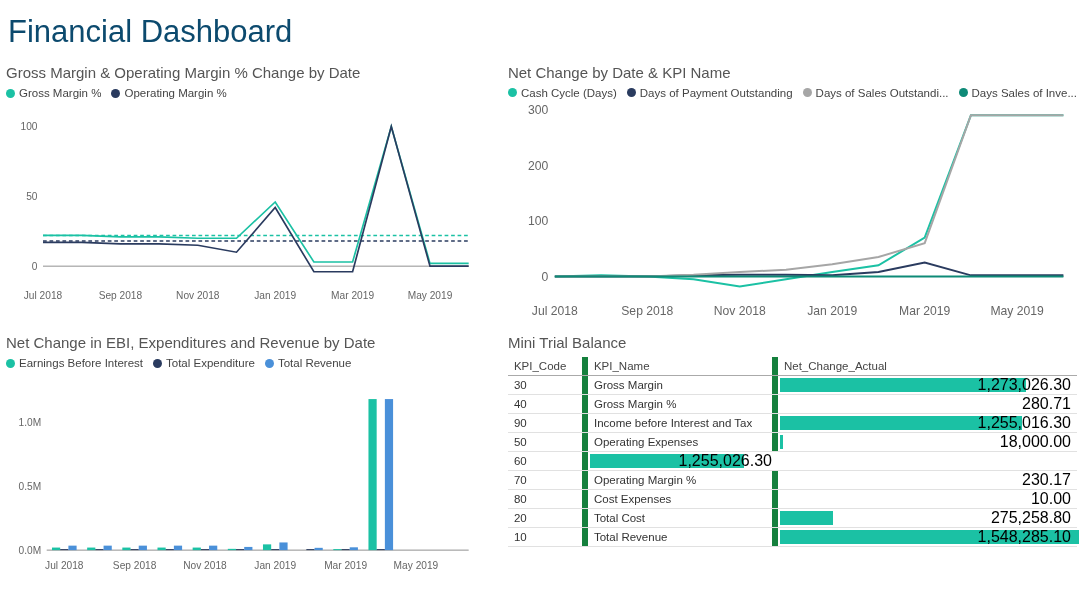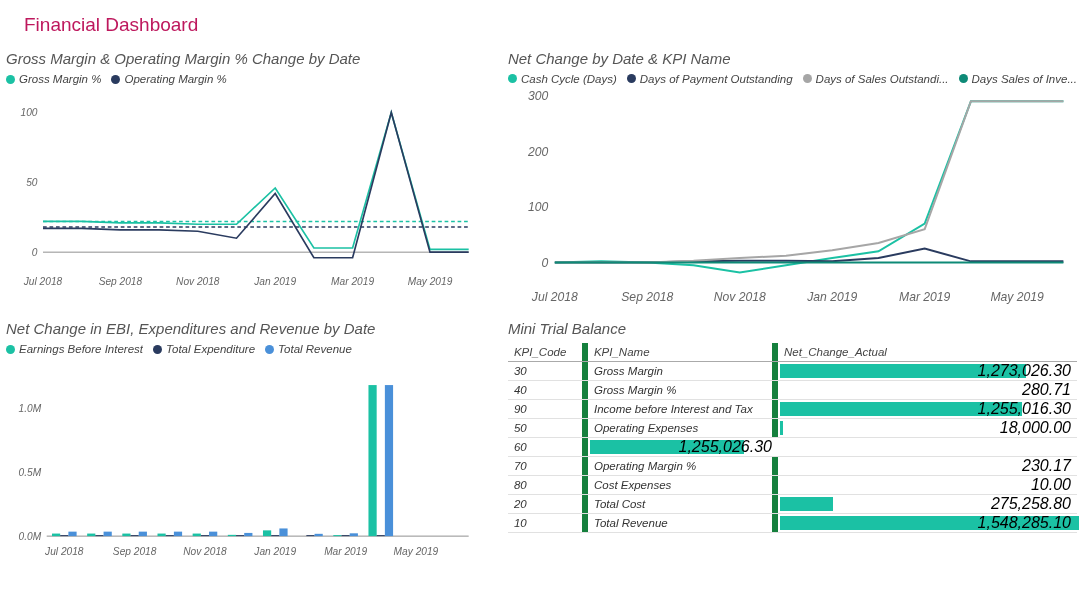--- a/index.html
+++ b/index.html
@@ -6,31 +6,30 @@
   body {
     font-family: "Segoe UI", Tahoma, Geneva, sans-serif;
     background: #ffffff;
     color: #333;
     width: 1083px;
     height: 609px;
     overflow: hidden;
     padding: 8px 6px;
   }
   .page-title {
-    font-size: 19px;
+    font-size: 31px;
     font-weight: 300;
-    color: #be185d;
-    margin: 6px 0 14px 18px;
+    color: #0c4a6e;
+    margin: 6px 0 14px 2px;
   }
   .grid {
     display: grid;
     grid-template-columns: 1fr 1fr;
     grid-template-rows: 260px 260px;
     gap: 10px 30px;
-    font-style: italic;
   }
   .tile {
     display: flex;
     flex-direction: column;
   }
   .chart-title {
     font-size: 15px;
     color: #555;
     margin-bottom: 6px;
   }

